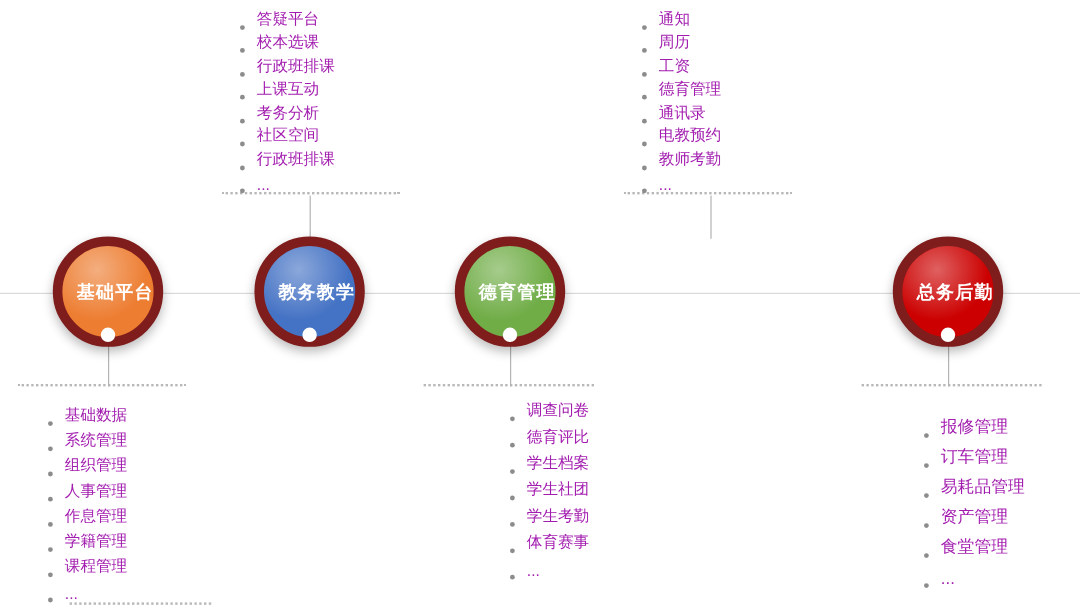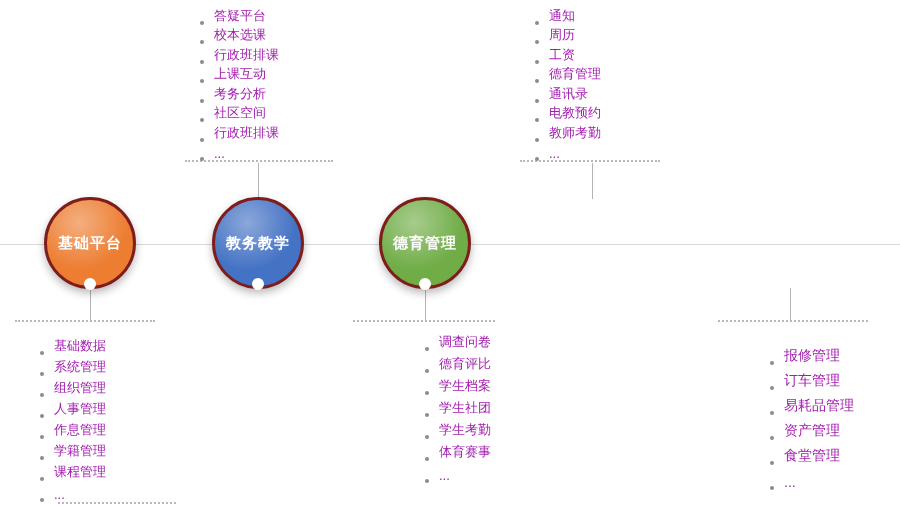--- a/index.html
+++ b/index.html
@@ -12,23 +12,23 @@
   .canvas { position: relative; width: 900px; height: 506px; background: #ffffff; }
 
   
   .hline { position: absolute; left: 0; top: 244px; width: 900px; height: 1px; background: #d9d9d9; }
 
   
   .ball {
     position: absolute;
     width: 92px; height: 92px;
     border-radius: 50%;
-    border: 3px solid #7f1d1d;
+    border: 8px solid #7f1d1d;
     box-shadow: 0 4px 9px rgba(0,0,0,0.28);
-    display: flex; align-items: center; justify-content: center;
+    display: flex; align-items: center; justify-content: flex-end;
     z-index: 3;
   }
   .ball::after { 
     content: ""; position: absolute; inset: 0; border-radius: 50%;
     background: radial-gradient(circle at 38% 26%, rgba(255,255,255,0.38), rgba(255,255,255,0) 58%);
     pointer-events: none;
   }
   .ball::before { 
     content: ""; position: absolute; left: 50%; bottom: -4px; transform: translateX(-50%);
     width: 12px; height: 12px; border-radius: 50%; background: #ffffff; z-index: 2;
@@ -78,20 +78,23 @@
 
   <div class="ball b1" style="background-color: rgb(237, 125, 49);">
     <span class="ball-label">基础平台</span>
   </div>
   <div class="ball b3" style="background-color: rgb(112, 173, 71);">
     <span class="ball-label">德育管理</span>
   </div>
   <div class="ball b2" style="background-color: rgb(68, 114, 196);">
     <span class="ball-label">教务教学</span>
   </div>
+  <div class="ball b5" style="background-color: rgb(204, 0, 0);">
+    <span class="ball-label">总务后勤</span>
+  </div>
 
   <div class="vline v1"></div>
   <div class="vline v2"></div>
   <div class="vline v3"></div>
   <div class="vline v4"></div>
   <div class="vline v5"></div>
 
   <div class="dotline d1"></div>
   <div class="dotline d2"></div>
   <div class="dotline d3"></div>

